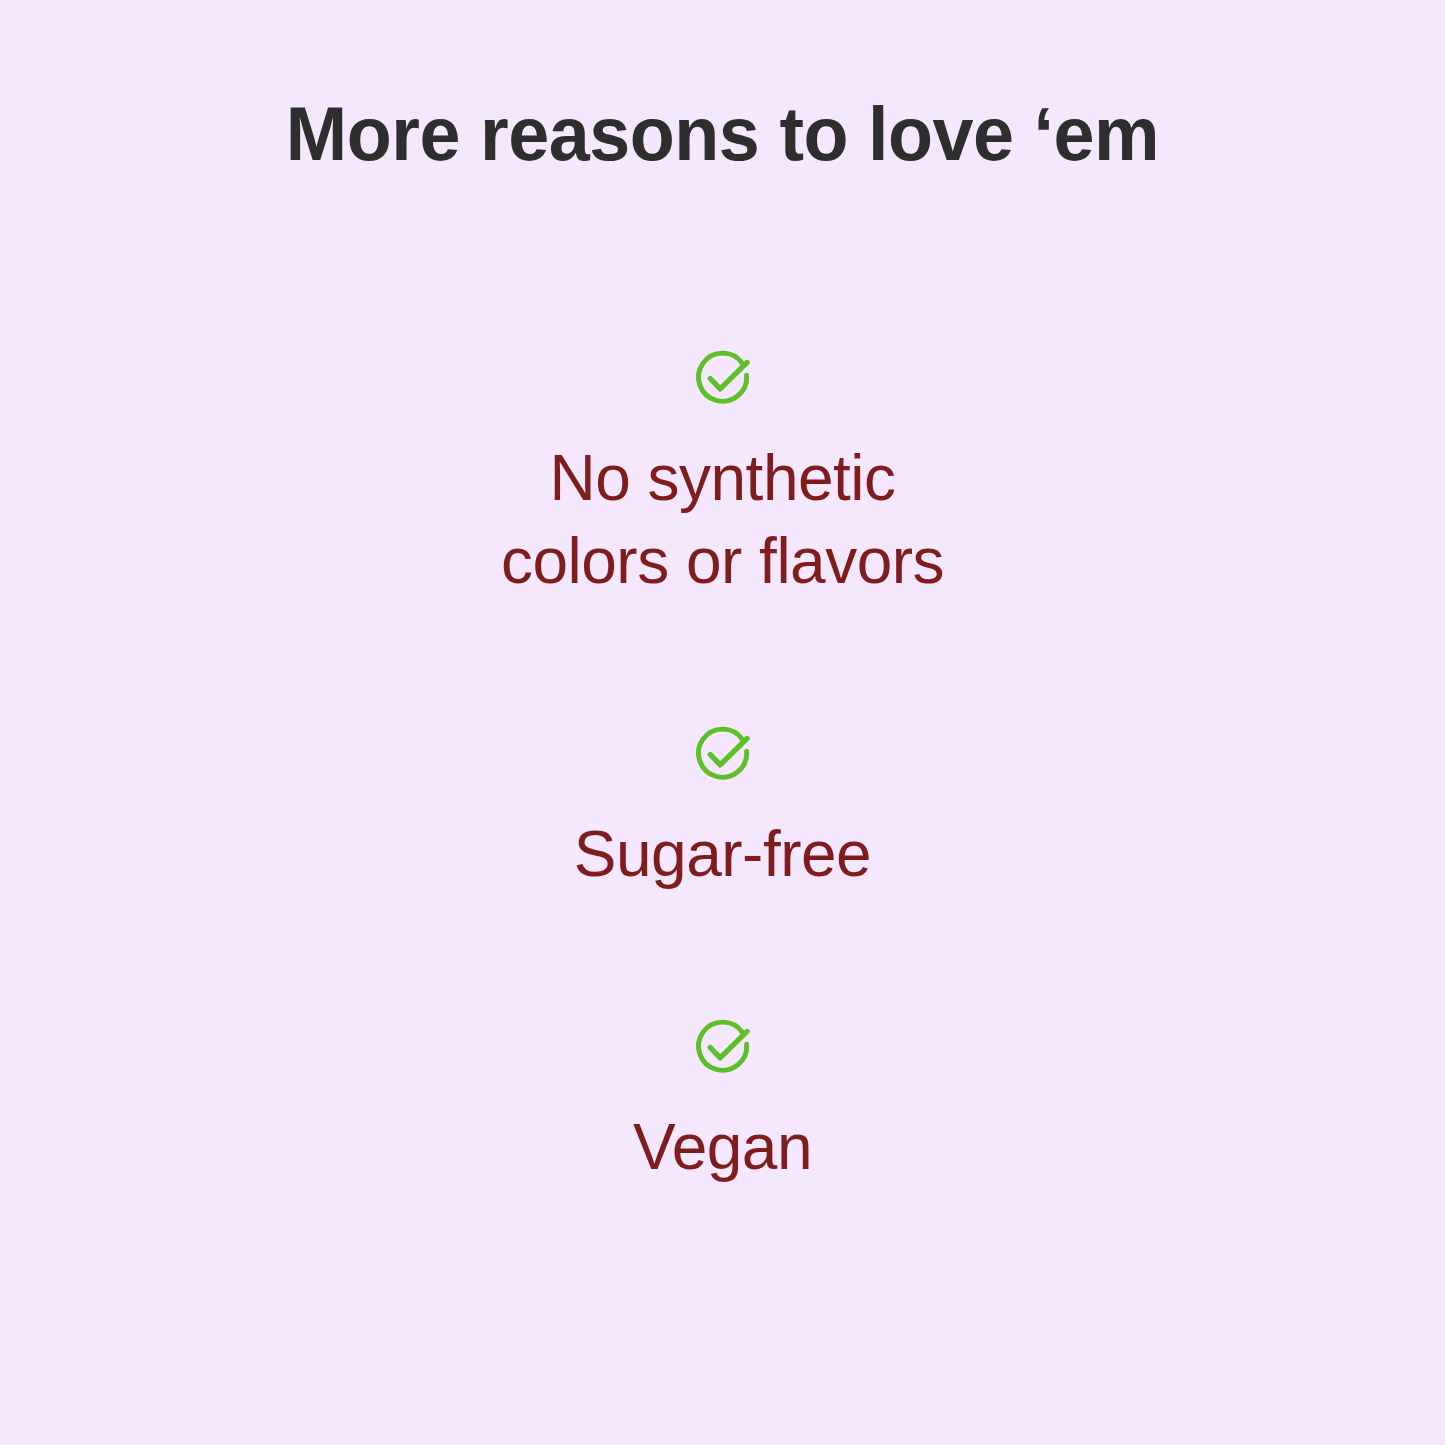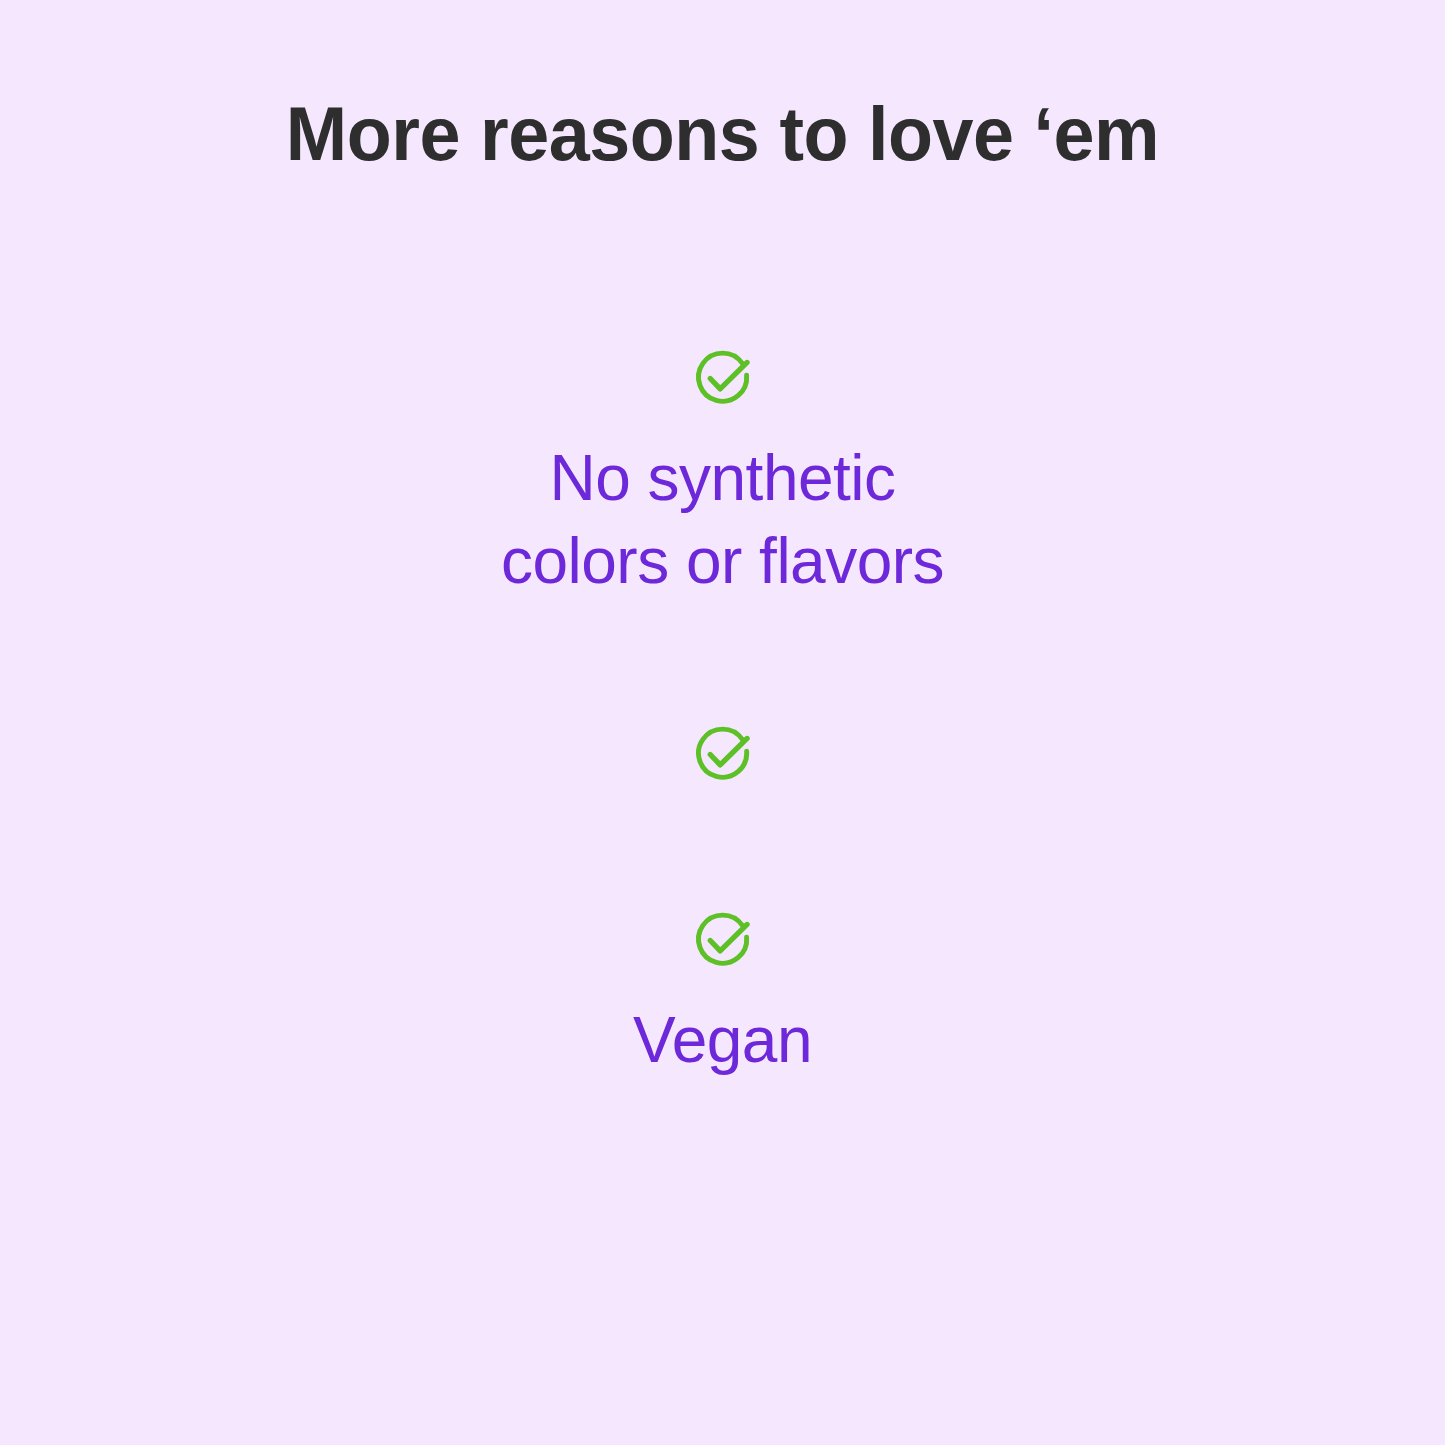--- a/index.html
+++ b/index.html
@@ -63,21 +63,21 @@
   .feature-icon {
     display: block;
     width: 68px;
     height: 68px;
     line-height: 0;
   }
 
   .feature-label {
     margin-top: 24px;
     text-align: center;
-    color: #6d28d9;
+    color: #7f1d1d;
     font-family: "Liberation Sans", sans-serif;
     font-size: 64px;
     font-weight: 400;
     line-height: 1.3;
     letter-spacing: -0.5px;
     white-space: pre-line;
   }
 
   
   .feature--synthetic { margin-top: 122px; }
@@ -106,20 +106,21 @@
     </li>
 
 
     <li class="feature feature--sugar">
       <span class="feature-icon">
         <svg viewBox="0 0 72 72" width="68" height="68" aria-hidden="true">
           <path d="M56.5 19.5 A25.5 25.5 0 1 0 61 32" fill="none" stroke="#5dc026" stroke-width="5.2" stroke-linecap="round"></path>
           <path d="M22.5 35.5 L33 46.5 L61.5 18.5" fill="none" stroke="#5dc026" stroke-width="5.6" stroke-linecap="round" stroke-linejoin="round"></path>
         </svg>
       </span>
+      <span class="feature-label">Sugar-free</span>
     </li>
 
     <li class="feature feature--vegan">
       <span class="feature-icon">
         <svg viewBox="0 0 72 72" width="68" height="68" aria-hidden="true">
           <path d="M56.5 19.5 A25.5 25.5 0 1 0 61 32" fill="none" stroke="#5dc026" stroke-width="5.2" stroke-linecap="round"></path>
           <path d="M22.5 35.5 L33 46.5 L61.5 18.5" fill="none" stroke="#5dc026" stroke-width="5.6" stroke-linecap="round" stroke-linejoin="round"></path>
         </svg>
       </span>
       <span class="feature-label">Vegan</span>

